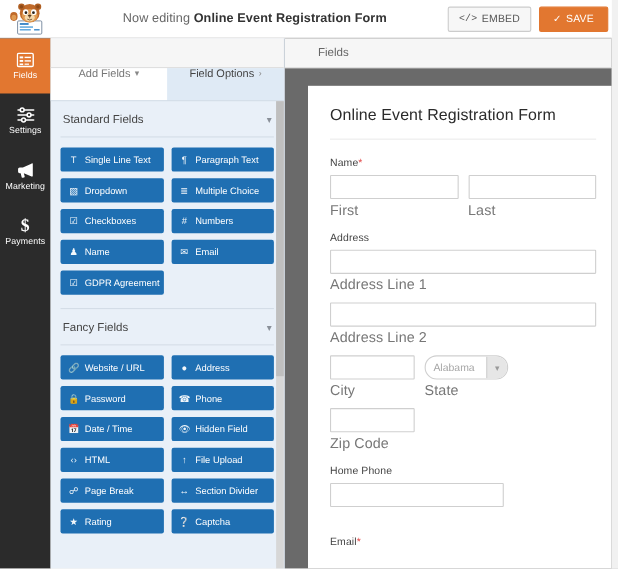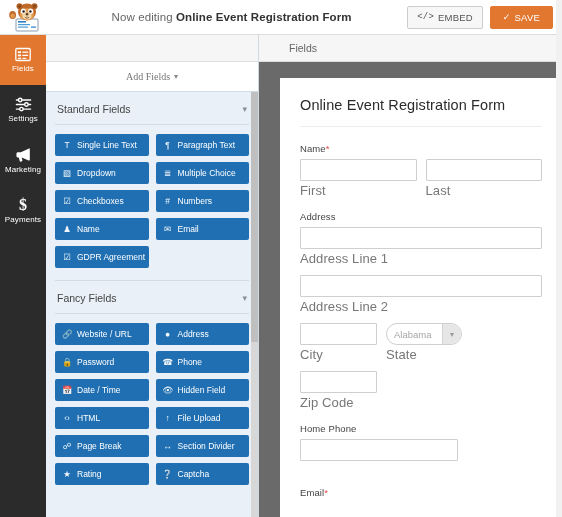--- a/index.html
+++ b/index.html
@@ -107,25 +107,24 @@
     height: 27px;
     background: #f6f6f6;
     border-bottom: 1px solid #ddd;
   }
   .panel-tabs {
     display: flex; height: 30px;
     border-bottom: 1px solid #d2dce6;
   }
   .ptab {
     flex: 1;
-    display: flex; align-items: center; justify-content: center;
+    display: flex; align-items: flex-start; justify-content: center;
     font-size: 10px; color: #444;
     gap: 4px; cursor: pointer;
     background: #dfeaf5;
-    font-family: Liberation Serif, serif;
   }
   .ptab.active { background: #ffffff; color: #777; }
   .ptab .caret { font-size: 8px; color: #888; }
 
   .panel-scroll {
     height: 425px;
     overflow: hidden;
     position: relative;
     padding: 0 9px;
   }
@@ -363,20 +362,24 @@
     </div>
   </div>
 
   <div id="panel">
     <div class="panel-spacer"></div>
 
     <div class="panel-tabs">
       <div class="ptab active">
         <span>Add Fields</span>
         <span class="caret">▾</span>
+      </div>
+      <div class="ptab">
+        <span>Field Options</span>
+        <span class="caret">›</span>
       </div>
     </div>
 
     <div class="panel-scroll">
 
       <div class="section-head">
         <span>Standard Fields</span>
         <span class="caret">▾</span>
       </div>
       <div class="btn-grid">

